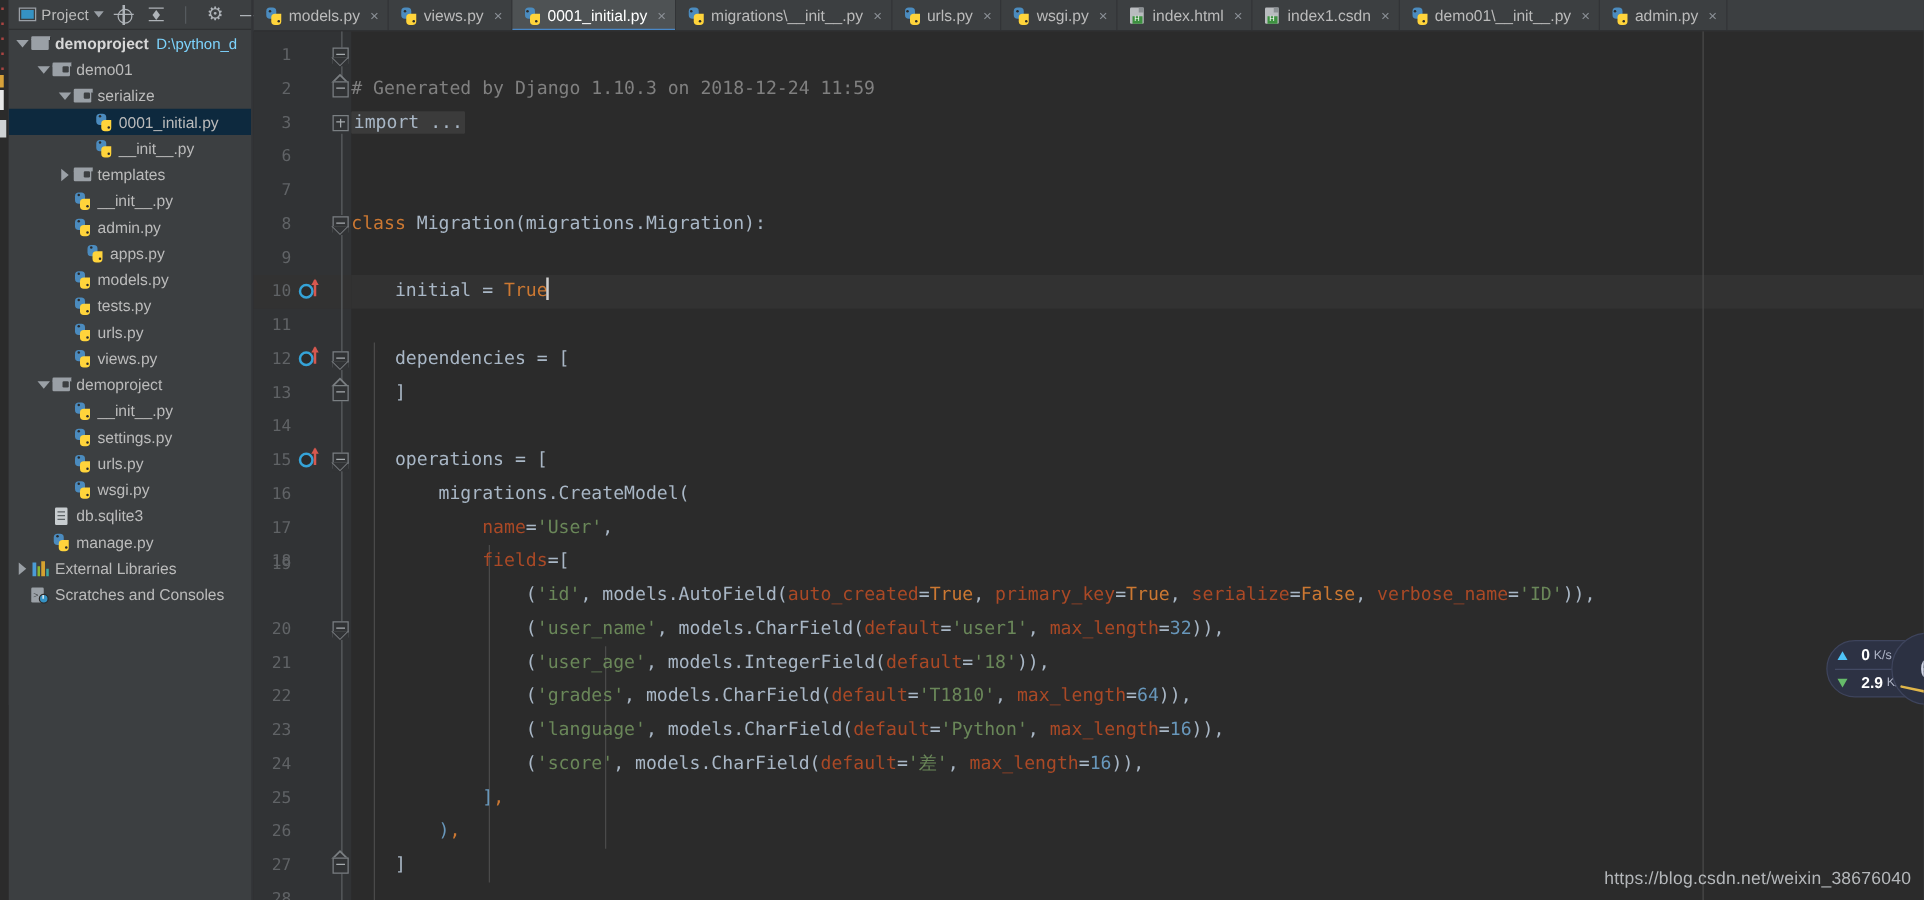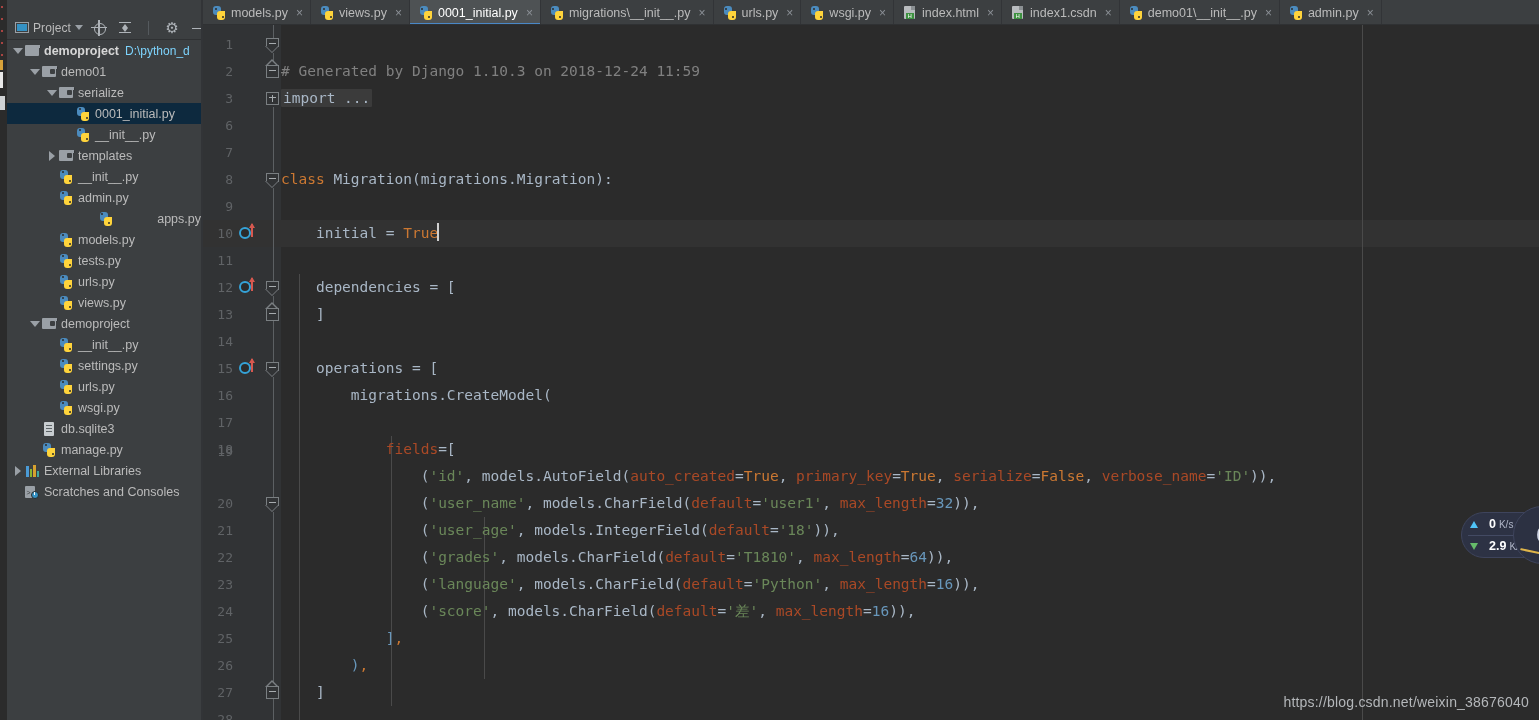--- a/index.html
+++ b/index.html
@@ -21,21 +21,21 @@
   .bg-sliver .dots {
     position: absolute; left: 1px; top: 6px; width: 3px; height: 150px;
   }
   .bg-sliver .dot { width: 2px; height: 2px; background: #a94442; margin-bottom: 10px; }
   .bg-sliver .mark1 { position:absolute; left:0px; top:60px; width:3px; height:10px; background:#d8a23a; }
   .bg-sliver .mark2 { position:absolute; left:0px; top:72px; width:3px; height:16px; background:#e8e8e8; }
   .bg-sliver .mark3 { position:absolute; left:0px; top:96px; width:5px; height:14px; background:#cfd2d4; }
 
   
   .project-panel {
-    position: absolute; left: 7px; top: 16px; width: 194px; height: 564px;
+    position: absolute; left: 7px; top: 0; width: 194px; height: 564px;
     background: #3c3f41;
   }
   .project-toolbar {
     position: relative; height: 24px; width: 194px;
     background: #3c3f41;
     border-bottom: 1px solid #2f3133;
     display: flex; align-items: center;
   }
   .pt-title {
     display: flex; align-items: center; gap: 4px;
@@ -413,21 +413,21 @@
         <div class="tree-row" style="padding-left: 39px;">
           <span class="twisty"></span>
           <span class="tnode-icon ic-py">
             <span class="blue"></span>
             <span class="yellow"></span>
             <span class="d1"></span>
             <span class="d2"></span>
           </span>
           <span class="tname">admin.py</span>
         </div>
-        <div class="tree-row" style="padding-left: 39px; justify-content: space-between;">
+        <div class="tree-row" style="padding-left: 49px;">
           <span class="twisty"></span>
           <span class="tnode-icon ic-py">
             <span class="blue"></span>
             <span class="yellow"></span>
             <span class="d1"></span>
             <span class="d2"></span>
           </span>
           <span class="tname">apps.py</span>
         </div>
         <div class="tree-row" style="padding-left: 39px;">
@@ -773,20 +773,21 @@
         <div class="code-line" style="top: 114px; left: 0px;"></div>
         <div class="code-line" style="top: 141px; left: 0px;"><span class="t-kw">class </span><span class="t-cls">Migration</span><span class="t-plain">(migrations.Migration):</span></div>
         <div class="code-line" style="top: 168px; left: 0px;"></div>
         <div class="code-line" style="top: 195px; left: 0px;"><span class="t-plain">    initial = </span><span class="t-kw">True</span><span class="caret"></span></div>
         <div class="code-line" style="top: 222px; left: 0px;"></div>
         <div class="code-line" style="top: 249px; left: 0px;"><span class="t-plain">    dependencies = [</span></div>
         <div class="code-line" style="top: 276px; left: 0px;"><span class="t-plain">    ]</span></div>
         <div class="code-line" style="top: 303px; left: 0px;"></div>
         <div class="code-line" style="top: 330px; left: 0px;"><span class="t-plain">    operations = [</span></div>
         <div class="code-line" style="top: 357px; left: 0px;"><span class="t-plain">        migrations.CreateModel(</span></div>
+        <div class="code-line" style="top: 384px; left: 0px;"><span class="t-kwarg">            name</span><span class="t-plain">=</span><span class="t-str">'User'</span><span class="t-plain">,</span></div>
         <div class="code-line" style="top: 411px; left: 0px;"><span class="t-kwarg">            fields</span><span class="t-plain">=[</span></div>
         <div class="code-line" style="top: 438px; left: 0px;"><span class="t-plain">                (</span><span class="t-str">'id'</span><span class="t-plain">, models.AutoField(</span><span class="t-kwarg">auto_created</span><span class="t-plain">=</span><span class="t-kw">True</span><span class="t-plain">, </span><span class="t-kwarg">primary_key</span><span class="t-plain">=</span><span class="t-kw">True</span><span class="t-plain">, </span><span class="t-kwarg">serialize</span><span class="t-plain">=</span><span class="t-kw">False</span><span class="t-plain">, </span><span class="t-kwarg">verbose_name</span><span class="t-plain">=</span><span class="t-str">'ID'</span><span class="t-plain">)),</span></div>
         <div class="code-line" style="top: 465px; left: 0px;"><span class="t-plain">                (</span><span class="t-str">'user_name'</span><span class="t-plain">, models.CharField(</span><span class="t-kwarg">default</span><span class="t-plain">=</span><span class="t-str">'user1'</span><span class="t-plain">, </span><span class="t-kwarg">max_length</span><span class="t-plain">=</span><span class="t-num">32</span><span class="t-plain">)),</span></div>
         <div class="code-line" style="top: 492px; left: 0px;"><span class="t-plain">                (</span><span class="t-str">'user_age'</span><span class="t-plain">, models.IntegerField(</span><span class="t-kwarg">default</span><span class="t-plain">=</span><span class="t-str">'18'</span><span class="t-plain">)),</span></div>
         <div class="code-line" style="top: 519px; left: 0px;"><span class="t-plain">                (</span><span class="t-str">'grades'</span><span class="t-plain">, models.CharField(</span><span class="t-kwarg">default</span><span class="t-plain">=</span><span class="t-str">'T1810'</span><span class="t-plain">, </span><span class="t-kwarg">max_length</span><span class="t-plain">=</span><span class="t-num">64</span><span class="t-plain">)),</span></div>
         <div class="code-line" style="top: 546px; left: 0px;"><span class="t-plain">                (</span><span class="t-str">'language'</span><span class="t-plain">, models.CharField(</span><span class="t-kwarg">default</span><span class="t-plain">=</span><span class="t-str">'Python'</span><span class="t-plain">, </span><span class="t-kwarg">max_length</span><span class="t-plain">=</span><span class="t-num">16</span><span class="t-plain">)),</span></div>
         <div class="code-line" style="top: 573px; left: 0px;"><span class="t-plain">                (</span><span class="t-str">'score'</span><span class="t-plain">, models.CharField(</span><span class="t-kwarg">default</span><span class="t-plain">=</span><span class="t-str">'差'</span><span class="t-plain">, </span><span class="t-kwarg">max_length</span><span class="t-plain">=</span><span class="t-num">16</span><span class="t-plain">)),</span></div>
         <div class="code-line" style="top: 600px; left: 0px;"><span class="t-num">            ]</span><span class="t-kw">,</span></div>
         <div class="code-line" style="top: 627px; left: 0px;"><span class="t-num">        )</span><span class="t-kw">,</span></div>
         <div class="code-line" style="top: 654px; left: 0px;"><span class="t-plain">    ]</span></div>

